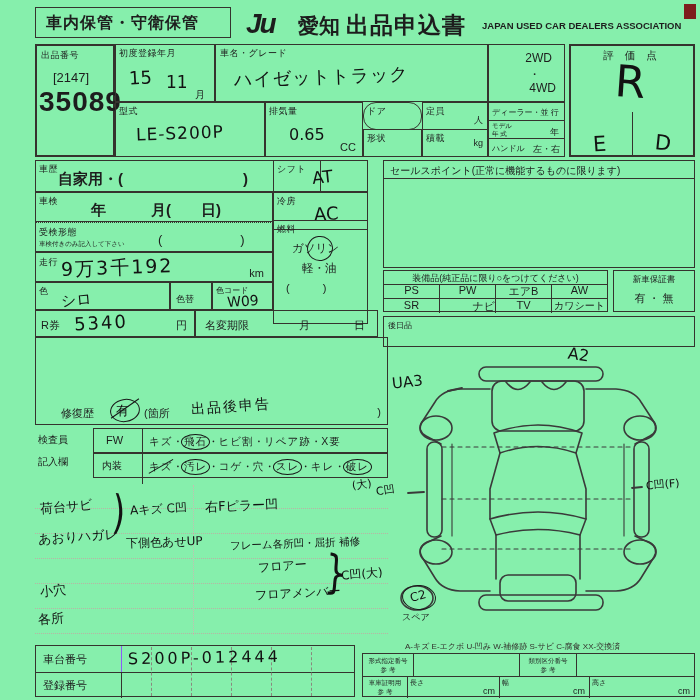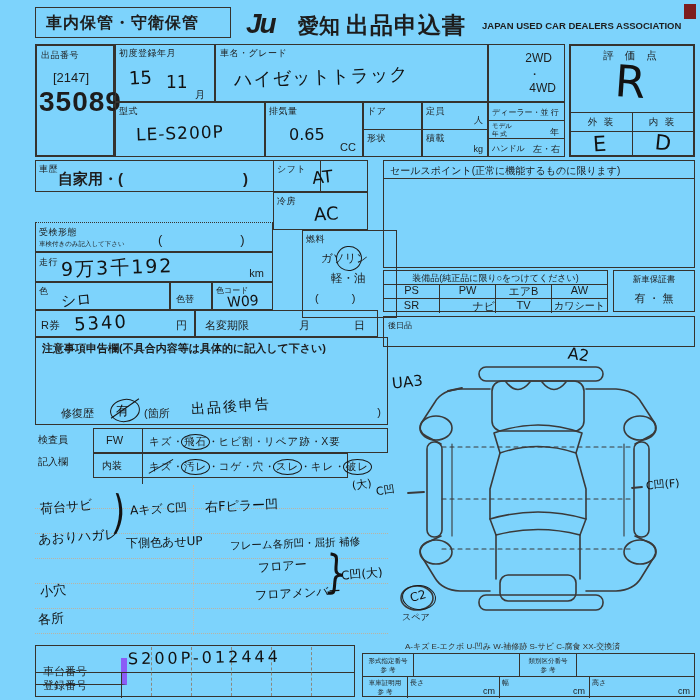--- a/index.html
+++ b/index.html
@@ -1,16 +1,16 @@
 <!DOCTYPE html>
 <html><head>
 <meta charset="utf-8">
 <style>
   html,body{margin:0;padding:0;background:#d9d7d1;}
-  #page{position:relative;width:700px;height:700px;background:#7dd3fc;overflow:hidden;
+  #page{position:relative;width:700px;height:700px;background:#86efac;overflow:hidden;
         font-family:"Liberation Sans",sans-serif;color:#1d1d1d;}
   .cell{position:absolute;border:1px solid #35332e;box-sizing:border-box;}
   .p{position:absolute;white-space:nowrap;color:#1d1d1d;}
   .lbl{font-size:9px;letter-spacing:.5px;}
   .hw{position:absolute;font-family:"DejaVu Sans",sans-serif;color:#121212;white-space:nowrap;}
   .circled{display:inline-block;border:1.5px solid #161616;border-radius:50%;padding:0 2px;margin:0 -2px;}
   .slashed{position:relative;}
   .slashed::after{content:"";position:absolute;left:-2px;right:-2px;top:48%;border-top:1.5px solid #161616;transform:rotate(-30deg);}
   .circ{position:absolute;border:1.6px solid #1a1a1a;border-radius:50%;}
   .rule{position:absolute;border-top:1px dotted #b9b3a4;}
@@ -48,69 +48,69 @@
     <span class="hw" style="left:18px;top:20px;font-size:18px;transform:rotate(-2deg);letter-spacing:1px;">ハイゼットトラック</span>
   </div>
   <div class="cell" style="left:488px;top:44px;width:77px;height:58px;">
     <span class="p" style="right:12px;top:6px;font-size:12px;">2WD</span>
     <span class="p" style="right:24px;top:22px;font-size:11px;">・</span>
     <span class="p" style="right:8px;top:36px;font-size:12px;">4WD</span>
   </div>
   <div class="cell" style="left:569px;top:44px;width:126px;height:113px;border-width:2px;">
     <span class="p" style="left:0;top:3px;width:100%;text-align:center;font-size:10.5px;letter-spacing:4px;">評 価 点</span>
     <span class="hw" style="left:44px;top:10px;font-size:44px;transform:rotate(4deg);">R</span>
-    <div style="position:absolute;left:0;top:66px;width:100%;height:18px;border-top:1px solid #35332e;border-bottom:1px solid #35332e;">
-      <span class="p" style="left:0;top:3px;width:50%;text-align:center;font-size:9.5px;letter-spacing:2px;">外 装</span>
-      <span class="p" style="left:50%;top:3px;width:50%;text-align:center;font-size:9.5px;letter-spacing:2px;">内 装</span>
-    </div>
     <div style="position:absolute;left:50%;top:66px;width:1px;height:43px;background:#35332e;"></div>
     <span class="hw" style="left:22px;top:86px;font-size:21px;transform:rotate(-4deg);">E</span>
     <span class="hw" style="left:84px;top:85px;font-size:21px;transform:rotate(6deg);">D</span>
   </div>
 
   <div class="cell" style="left:115px;top:102px;width:150px;height:55px;">
     <span class="p lbl" style="left:3px;top:2px;">型式</span>
     <span class="hw" style="left:20px;top:20px;font-size:17px;letter-spacing:1px;transform:rotate(-2deg);">LE-S200P</span>
   </div>
   <div class="cell" style="left:265px;top:102px;width:98px;height:55px;">
     <span class="p lbl" style="left:3px;top:2px;">排気量</span>
     <span class="hw" style="left:23px;top:22px;font-size:16px;">0.65</span>
     <span class="p" style="right:6px;bottom:3px;font-size:11px;">CC</span>
   </div>
-  <div class="cell" style="left:363px;top:102px;width:59px;height:28px;">
+  <div class="cell" style="left:363px;top:102px;width:59px;height:28px;border-radius:13px;">
     <span class="p lbl" style="left:3px;top:2px;">ドア</span>
   </div>
   <div class="cell" style="left:363px;top:129px;width:59px;height:28px;">
     <span class="p lbl" style="left:3px;top:2px;">形状</span>
   </div>
   <div class="cell" style="left:422px;top:102px;width:66px;height:28px;">
     <span class="p lbl" style="left:3px;top:2px;">定員</span>
     <span class="p" style="right:4px;bottom:2px;font-size:9px;">人</span>
   </div>
   <div class="cell" style="left:422px;top:129px;width:66px;height:28px;">
     <span class="p lbl" style="left:3px;top:2px;">積載</span>
-    <span class="p" style="right:4px;bottom:2px;font-size:9px;margin-left:29px;">kg</span>
+    <span class="p" style="right:4px;bottom:8px;font-size:9px;margin-left:29px;">kg</span>
   </div>
   <div class="cell" style="left:488px;top:102px;width:77px;height:19px;">
     <span class="p" style="left:3px;top:4px;font-size:8px;">ディーラー・並 行</span>
   </div>
   <div class="cell" style="left:488px;top:120px;width:77px;height:19px;">
     <span class="p" style="left:3px;top:1px;font-size:6.5px;">モデル</span>
     <span class="p" style="left:3px;top:9px;font-size:6.5px;">年 式</span>
     <span class="p" style="right:5px;top:5px;font-size:9px;">年</span>
   </div>
   <div class="cell" style="left:488px;top:138px;width:77px;height:19px;">
     <span class="p" style="left:3px;top:4px;font-size:8px;">ハンドル</span>
     <span class="p" style="right:4px;top:4px;font-size:9px;">左・右</span>
   </div>
 
   <div class="cell" style="left:35px;top:160px;width:286px;height:32px;border-width:1.5px;">
     <span class="p lbl" style="left:3px;top:2px;">車歴</span>
     <span class="p" style="left:22px;top:9px;font-size:15px;font-weight:bold;">自家用・(　　　　　　　　)</span>
   </div>
+  <div class="cell" style="left:35px;top:192px;width:238px;height:30px;">
+    <span class="p lbl" style="left:3px;top:2px;">車検</span>
+    <span class="p" style="left:55px;top:8px;font-size:15px;font-weight:bold;">年　　　月(　　日)</span>
+  </div>
   <div class="cell" style="left:35px;top:222px;width:238px;height:30px;border-top-style:dotted;">
     <span class="p lbl" style="left:3px;top:3px;">受検形態</span>
     <span class="p" style="left:3px;top:17px;font-size:6.5px;">車検付きのみ記入して下さい</span>
     <span class="p" style="left:122px;top:8px;font-size:13px;">(　　　　　　)</span>
   </div>
   <div class="cell" style="left:35px;top:252px;width:238px;height:30px;">
     <span class="p lbl" style="left:3px;top:3px;">走行</span>
     <span class="hw" style="left:25px;top:2px;font-size:19px;transform:rotate(-2deg);letter-spacing:2px;">9万3千192</span>
     <span class="p" style="right:8px;bottom:2px;font-size:11px;">km</span>
   </div>
@@ -127,21 +127,21 @@
   </div>
 
   <div class="cell" style="left:273px;top:160px;width:95px;height:32px;border-width:1.5px;">
     <span class="p lbl" style="left:3px;top:2px;">シフト</span>
     <span class="hw" style="left:38px;top:6px;font-size:17px;transform:rotate(-6deg);">AT</span>
   </div>
   <div class="cell" style="left:273px;top:192px;width:95px;height:38px;">
     <span class="p lbl" style="left:3px;top:2px;">冷房</span>
     <span class="hw" style="left:40px;top:10px;font-size:18px;transform:rotate(-3deg);">AC</span>
   </div>
-  <div class="cell" style="left:273px;top:230px;width:95px;height:88px;margin-left:29px;">
+  <div class="cell" style="left:273px;top:220px;width:95px;height:104px;">
     <span class="p lbl" style="left:3px;top:2px;">燃料</span>
     <span class="p" style="left:18px;top:20px;font-size:11.5px;">ガソリン</span>
     <div class="circ" style="left:33px;top:15px;width:24px;height:23px;transform:rotate(-8deg);"></div>
     <span class="p" style="left:28px;top:40px;font-size:11.5px;">軽・油</span>
     <span class="p" style="left:12px;top:60px;font-size:11px;">(　　　)</span>
   </div>
 
   <div class="cell" style="left:383px;top:160px;width:312px;height:108px;">
     <div style="position:absolute;left:0;top:0;width:100%;height:17px;border-bottom:1px solid #35332e;">
       <span class="p" style="left:6px;top:3px;font-size:10px;">セールスポイント(正常に機能するものに限ります)</span>
@@ -177,39 +177,38 @@
     <span class="hw" style="left:38px;top:1px;font-size:18px;letter-spacing:2px;transform:rotate(-3deg);">5340</span>
     <span class="p" style="right:7px;top:7px;font-size:11px;">円</span>
   </div>
   <div class="cell" style="left:195px;top:310px;width:183px;height:27px;border-width:1.5px;">
     <span class="p" style="left:9px;top:7px;font-size:11px;">名変期限</span>
     <span class="p" style="left:103px;top:7px;font-size:11px;">月</span>
     <span class="p" style="right:12px;top:7px;font-size:11px;">日</span>
   </div>
 
   <div class="cell" style="left:35px;top:337px;width:353px;height:88px;border-width:1.5px;">
-    <span class="p" style="left:6px;top:3px;font-size:11px;font-weight:bold;">注意事項申告欄(不具合内容等は具体的に記入して下さい)</span>
     <span class="p" style="left:25px;top:68px;font-size:11px;">修復歴</span>
     <span class="hw" style="left:80px;top:64px;font-size:13px;">有</span>
     <div class="circ" style="left:74px;top:61px;width:28px;height:21px;transform:rotate(-10deg);"></div>
     <div style="position:absolute;left:72px;top:70px;width:34px;border-top:1.5px solid #161616;transform:rotate(-35deg);"></div>
     <span class="p" style="left:108px;top:68px;font-size:11px;">(箇所</span>
     <span class="hw" style="left:155px;top:60px;font-size:14px;transform:rotate(-4deg);letter-spacing:2px;">出品後申告</span>
     <span class="p" style="right:6px;top:68px;font-size:11px;">)</span>
   </div>
 
   <span class="p" style="left:38px;top:433px;font-size:10px;">検査員</span>
   <span class="p" style="left:38px;top:455px;font-size:10px;">記入欄</span>
   <div class="cell" style="left:93px;top:428px;width:295px;height:25px;">
     <span class="p" style="left:12px;top:5px;font-size:11px;">FW</span>
     <div class="p" style="left:48px;top:5px;font-size:10.5px;letter-spacing:1px;border-left:1px solid #35332e;padding-left:6px;position:absolute;height:25px;margin-top:-5px;padding-top:5px;">
       <span>キズ</span><span class="sep">・</span><span class="circled">飛石</span><span class="sep">・</span><span>ヒビ割</span><span class="sep">・</span><span>リペア跡</span><span class="sep">・</span><span>X要</span>
     </div>
   </div>
-  <div class="cell" style="left:93px;top:453px;width:255px;height:25px;">
+  <div class="cell" style="left:93px;top:453px;width:295px;height:25px;">
     <span class="p" style="left:8px;top:5px;font-size:10px;">内装</span>
     <div class="p" style="left:48px;top:5px;font-size:10.5px;letter-spacing:1px;border-left:1px solid #35332e;padding-left:6px;position:absolute;height:25px;margin-top:-5px;padding-top:5px;">
       <span class="slashed">キズ</span><span class="sep">・</span><span class="circled">汚レ</span><span class="sep">・</span><span>コゲ</span><span class="sep">・</span><span>穴</span><span class="sep">・</span><span class="circled">スレ</span><span class="sep">・</span><span>キレ</span><span class="sep">・</span><span class="circled">破レ</span>
     </div>
   </div>
   <span class="hw" style="left:352px;top:477px;font-size:11px;transform:rotate(-8deg);">(大)</span>
 
   <div class="rule" style="left:35px;top:508px;width:353px;"></div>
   <div class="rule" style="left:35px;top:533px;width:353px;"></div>
   <div class="rule" style="left:35px;top:558px;width:353px;"></div>
@@ -273,21 +272,21 @@
     <span class="hw" style="left:8px;top:140px;font-size:11px;transform:rotate(-8deg);">C凹</span>
     <span class="hw" style="left:278px;top:134px;font-size:11px;transform:rotate(-5deg);">C凹(F)</span>
     <span class="hw" style="left:42px;top:246px;font-size:12px;transform:rotate(-15deg);">C2</span>
     <div class="circ" style="left:34px;top:242px;width:32px;height:23px;transform:rotate(6deg);"></div>
     <span class="p" style="left:34px;top:268px;font-size:9px;">スペア</span>
   </div>
 
   <span class="p" style="left:405px;top:641px;font-size:8px;color:#33312c;">A-キズ  E-エクボ  U-凹み  W-補修跡  S-サビ  C-腐食  XX-交換済</span>
 
   <div class="cell" style="left:35px;top:645px;width:320px;height:52px;border-width:1.5px;">
-    <div style="position:absolute;left:0;top:12px;width:85px;height:26px;border-right:6px solid #8b5cf6;border-bottom:1px solid #35332e;">
+    <div style="position:absolute;left:0;top:0;width:85px;height:26px;border-right:1px solid #8b5cf6;border-bottom:1px solid #35332e;">
       <span class="p" style="left:7px;top:6px;font-size:11px;">車台番号</span>
     </div>
     <div style="position:absolute;left:0;top:26px;width:85px;height:26px;border-right:1px solid #35332e;">
       <span class="p" style="left:7px;top:6px;font-size:11px;">登録番号</span>
     </div>
     <div style="position:absolute;left:0;top:26px;width:100%;border-top:1px solid #35332e;"></div>
     <div style="position:absolute;left:115px;top:1px;height:49px;border-left:1px dashed #8b877d;"></div>
     <div style="position:absolute;left:155px;top:1px;height:49px;border-left:1px dashed #8b877d;"></div>
     <div style="position:absolute;left:195px;top:1px;height:49px;border-left:1px dashed #8b877d;"></div>
     <div style="position:absolute;left:235px;top:1px;height:49px;border-left:1px dashed #8b877d;"></div>

